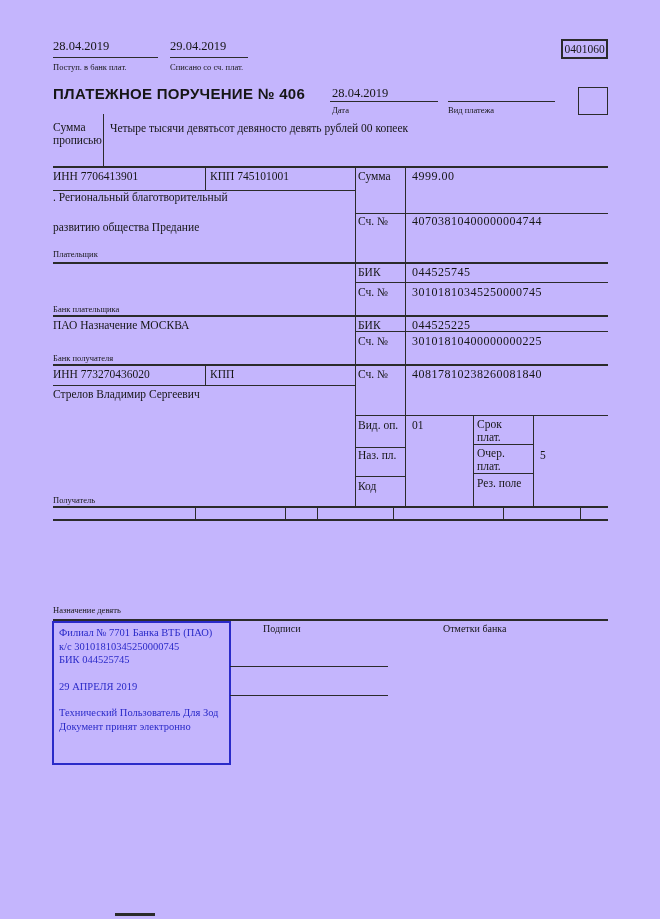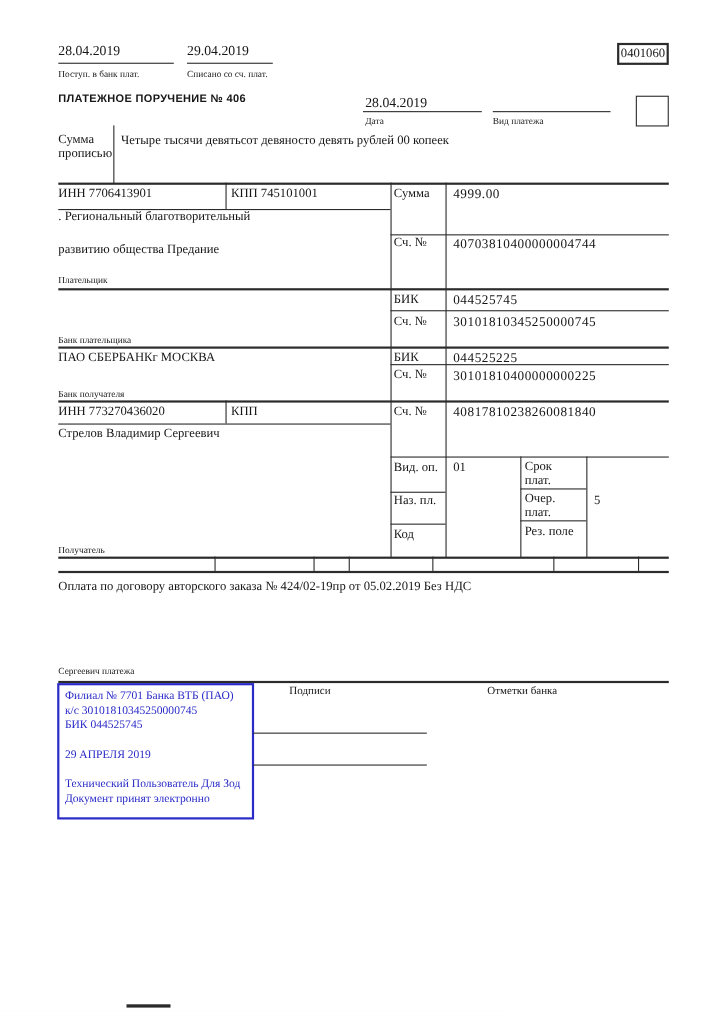--- a/index.html
+++ b/index.html
@@ -1,23 +1,23 @@
 <!DOCTYPE html>
 <html style="--stamp-blue: #2a2ac8; --line: #2b2b2b;"><head>
 <meta charset="utf-8">
 <style>
   html,body{margin:0;padding:0;background:#e8e8e8;}
-  .page{position:relative;width:660px;height:919px;background:#ffffff;overflow:hidden;
+  .page{position:relative;width:660px;height:919px;background:#c4b5fd;overflow:hidden;
         font-family:"Liberation Serif",serif;color:#161616;}
   .txt{position:absolute;font-size:11.5px;white-space:nowrap;line-height:13px;}
   .num{font-size:12px;letter-spacing:0.5px;}
   .sm{font-size:8.5px;line-height:10px;}
   .date{font-size:12.5px;}
   .title{position:absolute;font-family:"Liberation Sans",sans-serif;font-weight:bold;
-         font-size:10px;letter-spacing:0.3px;white-space:nowrap;}
+         font-size:15px;letter-spacing:0.3px;white-space:nowrap;}
   .hl{position:absolute;height:1px;background:var(--line);}
   .hl2{position:absolute;height:2px;background:var(--line);}
   .vl{position:absolute;width:1px;background:var(--line);}
   .box{position:absolute;box-sizing:border-box;border:1.5px solid var(--line);text-align:center;}
   .formcode{display:flex;align-items:center;justify-content:center;font-size:11.5px;
             border:2px solid var(--line);}
   .twoline{position:absolute;font-size:11.5px;line-height:13px;white-space:nowrap;}
   .bluestamp{position:absolute;box-sizing:border-box;border:2px solid var(--stamp-blue);
              color:var(--stamp-blue);font-size:10.5px;line-height:13.5px;padding:3px 5px;}
   .bluestamp .gap{height:13px;}
@@ -105,21 +105,21 @@
   <div class="txt" style="left:358px;top:215px">Сч. №</div>
   <div class="txt num" style="left:412px;top:215px">40703810400000004744</div>
   <div class="txt sm" style="left:53px;top:249px">Плательщик</div>
 
   <div class="txt" style="left:358px;top:266px">БИК</div>
   <div class="txt num" style="left:412px;top:266px">044525745</div>
   <div class="txt" style="left:358px;top:286px">Сч. №</div>
   <div class="txt num" style="left:412px;top:286px">30101810345250000745</div>
   <div class="txt sm" style="left:53px;top:304px">Банк плательщика</div>
 
-  <div class="txt" style="left:53px;top:319px">ПАО СБЕРБАНКг МОСКВА</div>
+  <div class="txt" style="left:53px;top:319px">ПАО Назначение МОСКВА</div>
   <div class="txt" style="left:358px;top:319px">БИК</div>
   <div class="txt num" style="left:412px;top:319px">044525225</div>
   <div class="txt" style="left:358px;top:335px">Сч. №</div>
   <div class="txt num" style="left:412px;top:335px">30101810400000000225</div>
   <div class="txt sm" style="left:53px;top:353px">Банк получателя</div>
 
   <div class="txt" style="left:53px;top:368px">ИНН 773270436020</div>
   <div class="txt" style="left:210px;top:368px">КПП</div>
   <div class="txt" style="left:358px;top:368px">Сч. №</div>
   <div class="txt num" style="left:412px;top:368px">40817810238260081840</div>
@@ -134,24 +134,23 @@
   </div>
   <div class="txt" style="left:358px;top:449px">Наз. пл.</div>
   <div class="twoline" style="left:477px;top:447px">
     <div>Очер.</div>
     <div>плат.</div>
   </div>
   <div class="txt" style="left:540px;top:449px">5</div>
   <div class="txt" style="left:358px;top:480px">Код</div>
   <div class="txt" style="left:477px;top:477px">Рез. поле</div>
 
-  <div class="txt" style="left:53px;top:527px">Оплата по договору авторского заказа № 424/02-19пр от 05.02.2019 Без НДС</div>
-  <div class="txt sm" style="left:53px;top:605px">Сергеевич платежа</div>
+  <div class="txt sm" style="left:53px;top:605px">Назначение девять</div>
 
-  <div class="bluestamp" style="left:52px;top:621px;width:179px;height:124px">
+  <div class="bluestamp" style="left:52px;top:621px;width:179px;height:144px">
     <div>Филиал № 7701 Банка ВТБ (ПАО)</div>
     <div>к/с 30101810345250000745</div>
     <div>БИК 044525745</div>
     <div class="gap"></div>
     <div>29 АПРЕЛЯ 2019</div>
     <div class="gap"></div>
     <div>Технический Пользователь Для Зод</div>
     <div>Документ принят электронно</div>
   </div>
 

